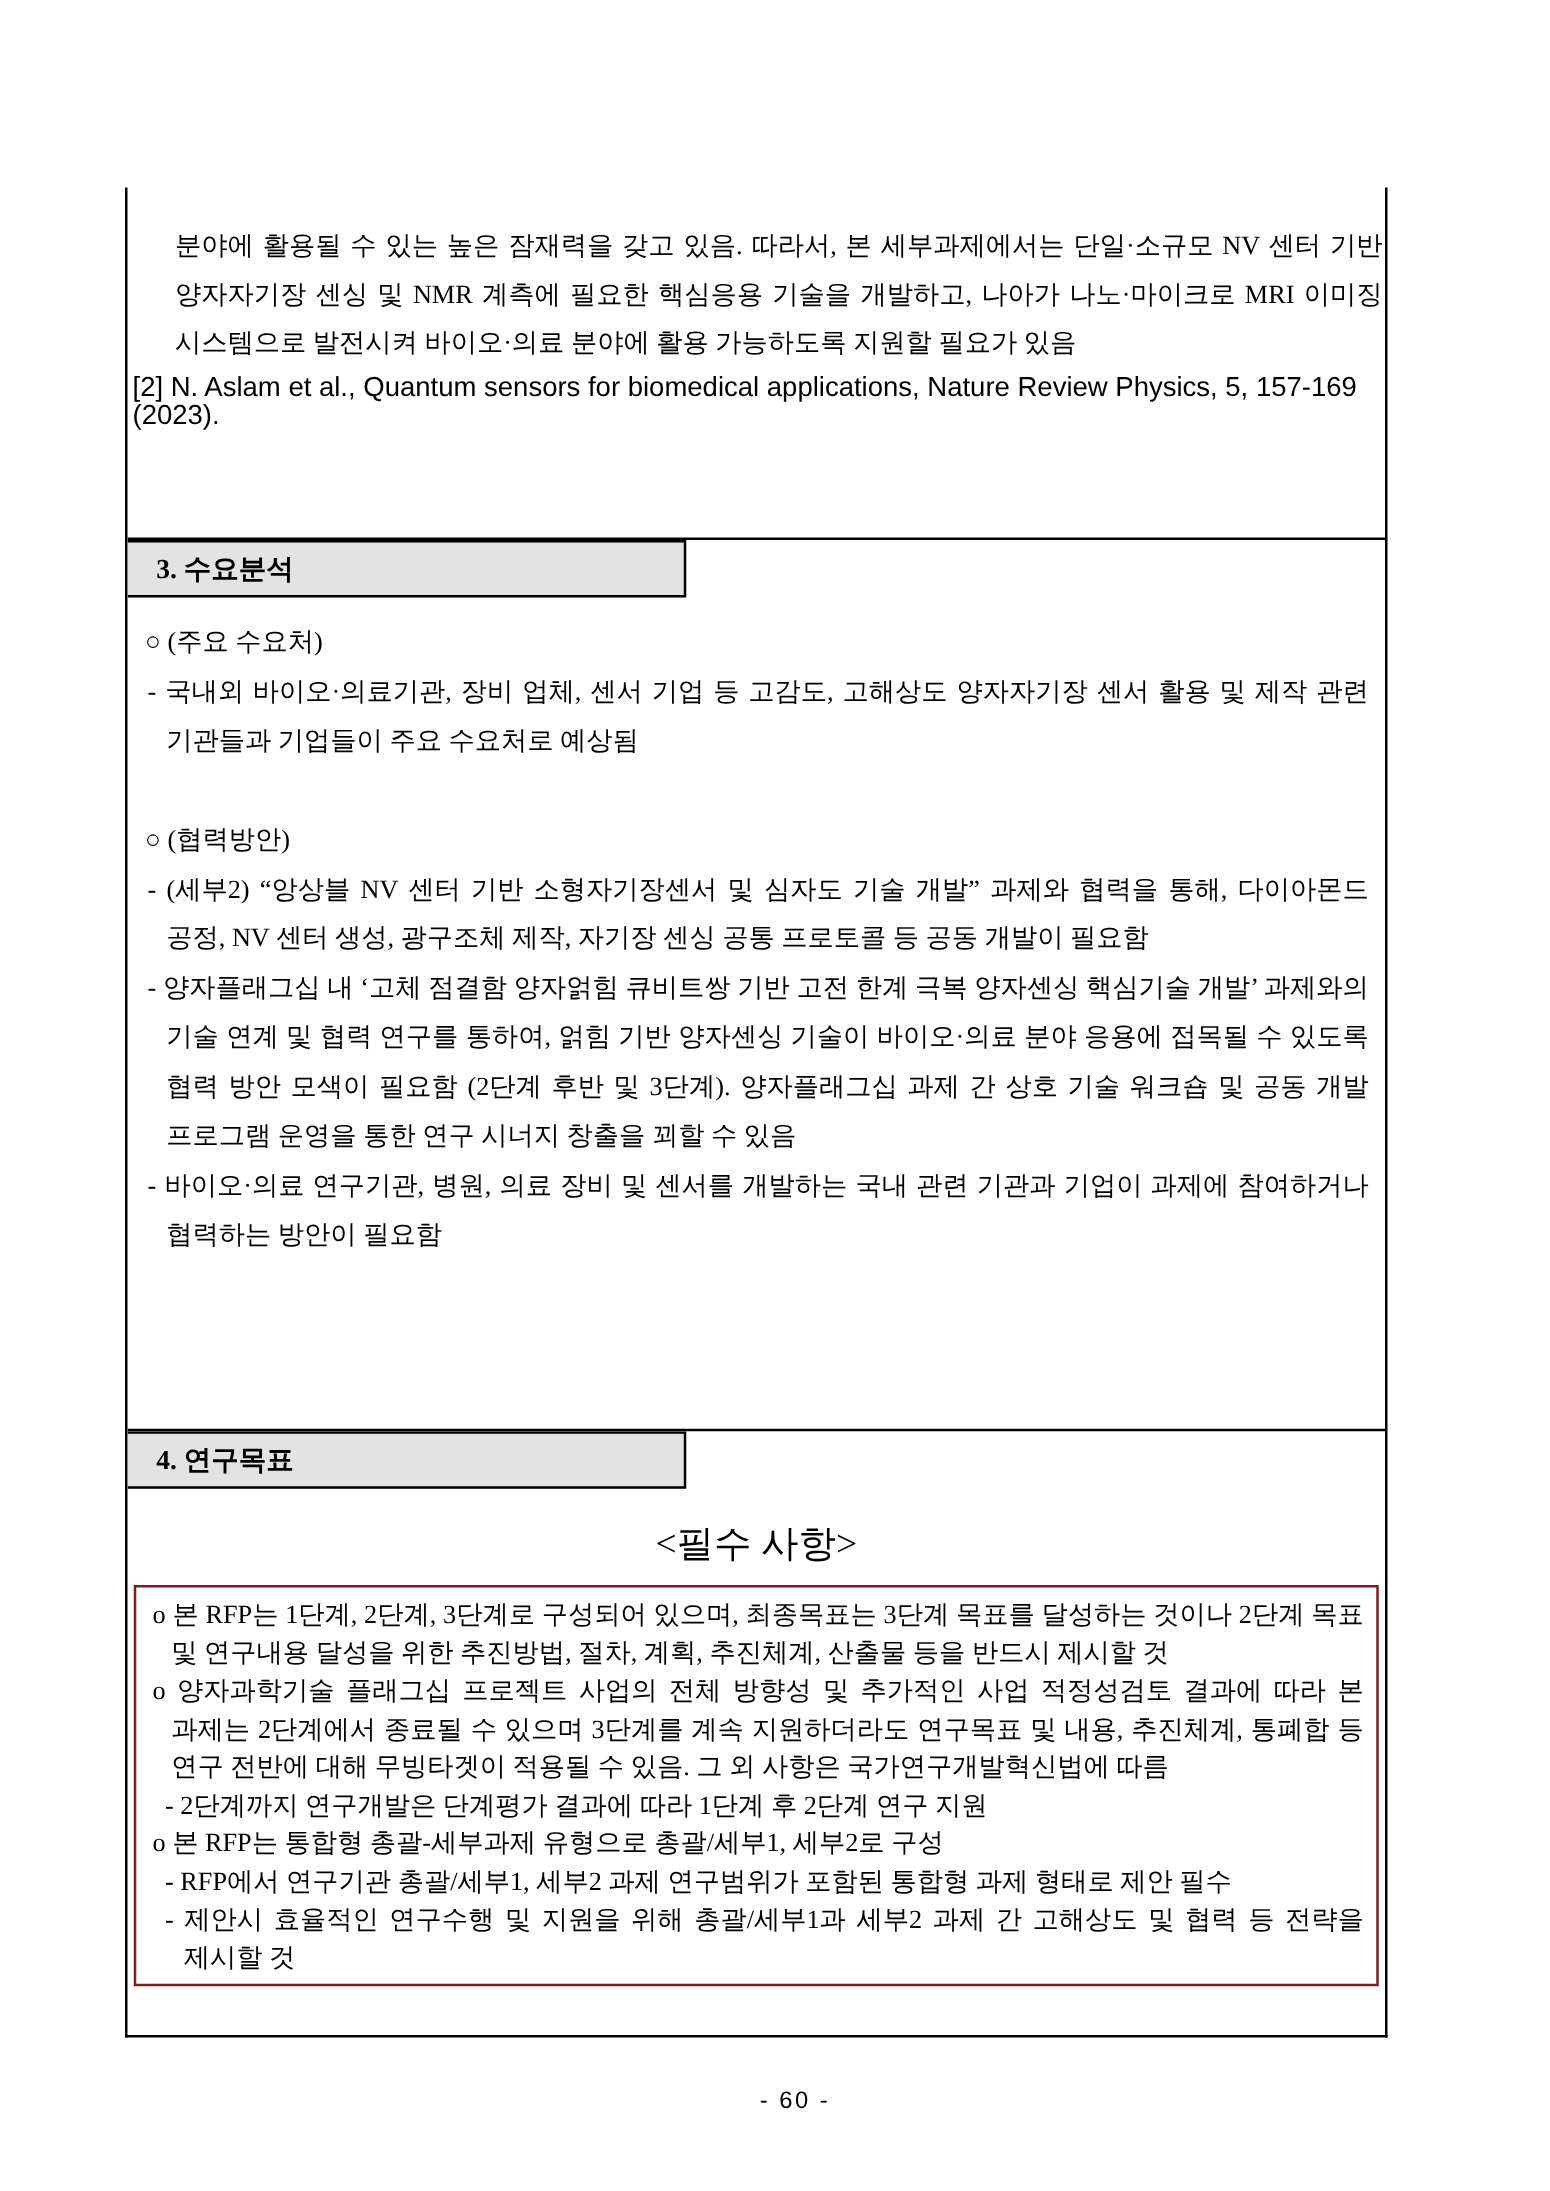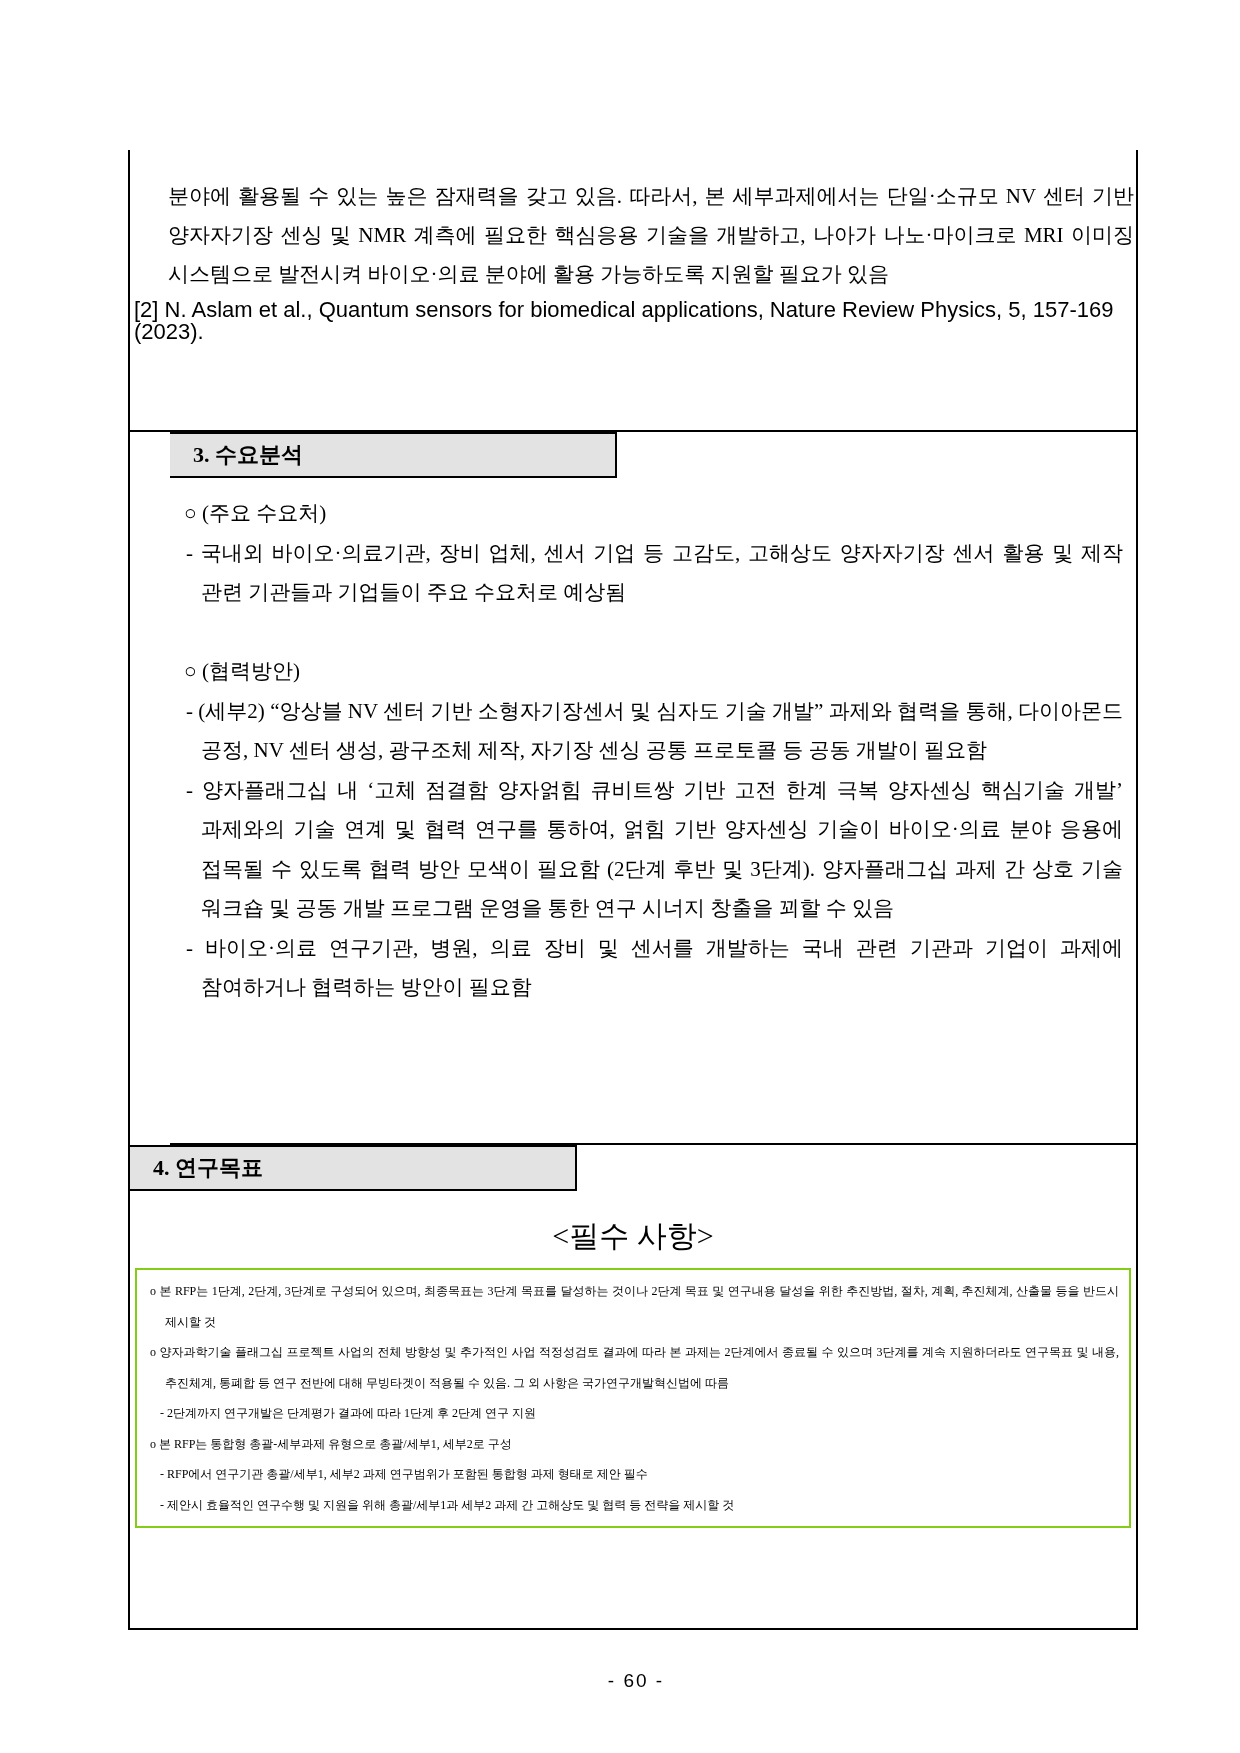--- a/index.html
+++ b/index.html
@@ -9,21 +9,21 @@
     color: #000000;
   }
   body {
     width: 1240px;
     height: 1753px;
     position: relative;
     font-family: "Liberation Serif", "DejaVu Serif", serif;
   }
   .content-frame {
     position: absolute;
-    left: 128px;
+    left: 100px;
     top: 150px;
     width: 1010px;
     height: 1480px;
     box-sizing: border-box;
     border-left: 2px solid #000;
     border-right: 2px solid #000;
     border-bottom: 2px solid #000;
     overflow: hidden;
   }
   
@@ -45,21 +45,20 @@
     font-family: "Liberation Sans", "DejaVu Sans", sans-serif;
     font-size: 22px;
     line-height: 22px;
   }
   
   .section-area3 {
     height: 713px;
     box-sizing: border-box;
     border-bottom: 2px solid #000;
     overflow: hidden;
-    margin-left: 40px;
   }
   .section-area4 {
     height: 485px;
     box-sizing: border-box;
     overflow: hidden;
   }
   .section-header {
     margin-left: -2px;
     width: 449px;
     height: 46px;
@@ -94,23 +93,23 @@
   
   .required-title {
     margin: 30px 0 0 0;
     text-align: center;
     font-size: 30px;
     line-height: 30px;
   }
   .required-box {
     margin: 17px 5px 0 5px;
     box-sizing: border-box;
-    border: 2px solid #84cc16;
+    border: 2px solid #7f1d1d;
     padding: 6px 10px 6px 8px;
-    font-size: 12px;
+    font-size: 21px;
     line-height: 30.5px;
   }
   .req-item {
     margin: 0;
     text-align: justify;
     word-break: keep-all;
   }
   .req-item.lvl-o {
     margin-left: 5px;
     padding-left: 15px;

